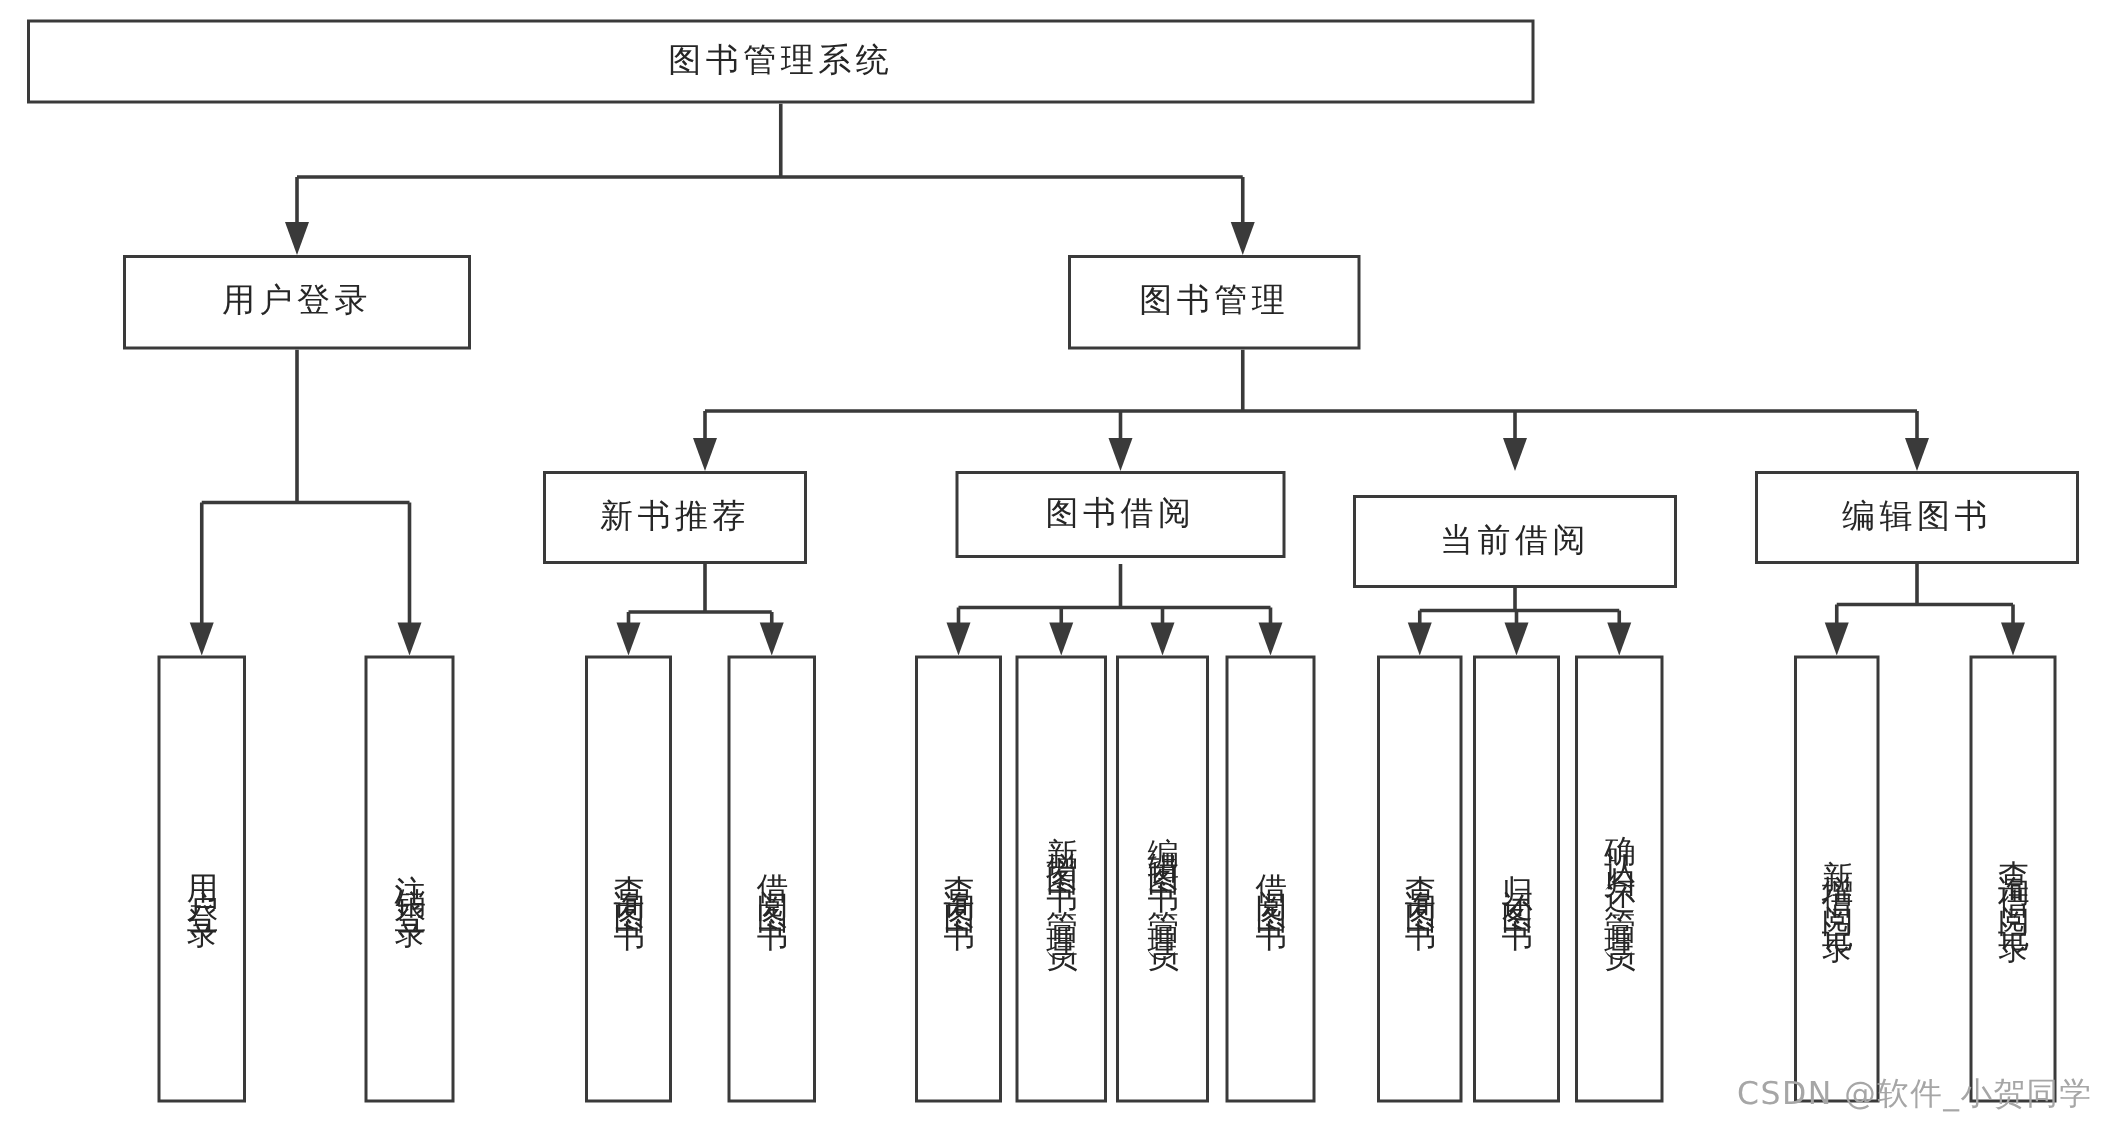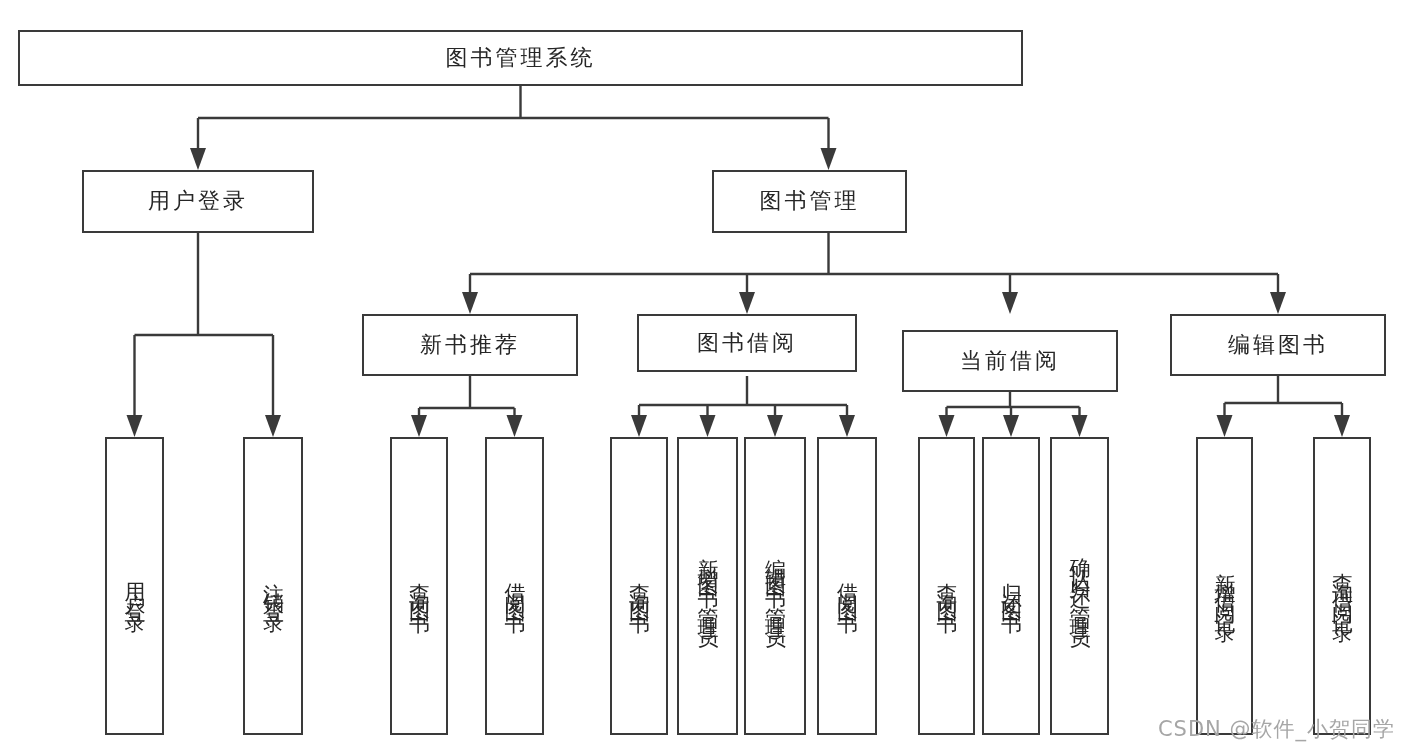--- a/index.html
+++ b/index.html
@@ -109,32 +109,32 @@
       <polygon points="1003,415 1019,415 1011,437" class="arrow"></polygon>
       <path d="M1079.5 407 V425" class="conn"></path>
       <polygon points="1071.5,415 1087.5,415 1079.5,437" class="arrow"></polygon>
       <path d="M1278 376 V403 M1224.5 403 H1342" class="conn"></path>
       <path d="M1224.5 403 V425" class="conn"></path>
       <polygon points="1216.5,415 1232.5,415 1224.5,437" class="arrow"></polygon>
       <path d="M1342 403 V425" class="conn"></path>
       <polygon points="1334,415 1350,415 1342,437" class="arrow"></polygon>
     </svg>
 
-  <div class="box h" style="left:18px;top:30px;width:1005px;height:56px">
+  <div class="box h" style="left:18px;top:13px;width:1005px;height:56px">
     <span class="lbl">图书管理系统</span>
   </div>
 
   <div class="box h" style="left:82px;top:170px;width:232px;height:63px">
     <span class="lbl">用户登录</span>
   </div>
   <div class="box h" style="left:712px;top:170px;width:195px;height:63px">
     <span class="lbl">图书管理</span>
   </div>
 
-  <div class="box h" style="left:362px;top:314px;width:216px;height:62px">
+  <div class="box h" style="left:362px;top:314px;width:176px;height:62px">
     <span class="lbl">新书推荐</span>
   </div>
   <div class="box h" style="left:637px;top:314px;width:220px;height:58px">
     <span class="lbl">图书借阅</span>
   </div>
   <div class="box h" style="left:902px;top:330px;width:216px;height:62px">
     <span class="lbl">当前借阅</span>
   </div>
   <div class="box h" style="left:1170px;top:314px;width:216px;height:62px">
     <span class="lbl">编辑图书</span>

